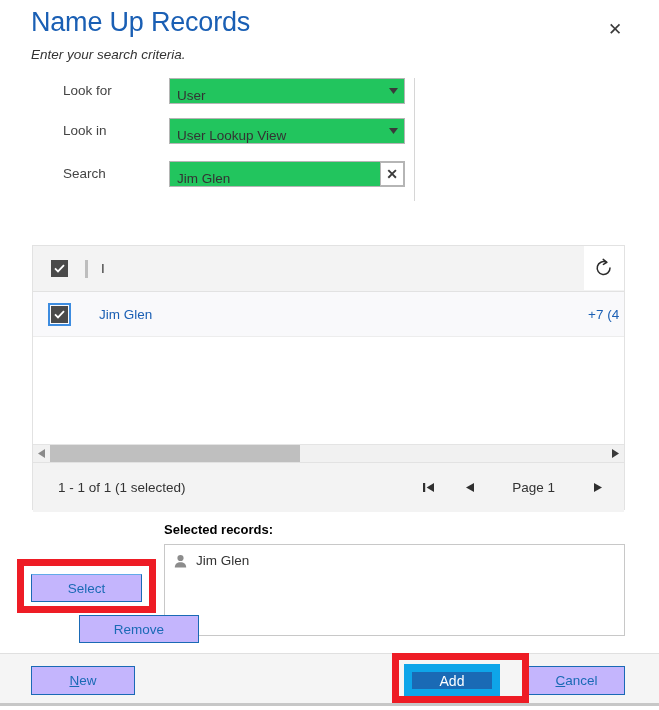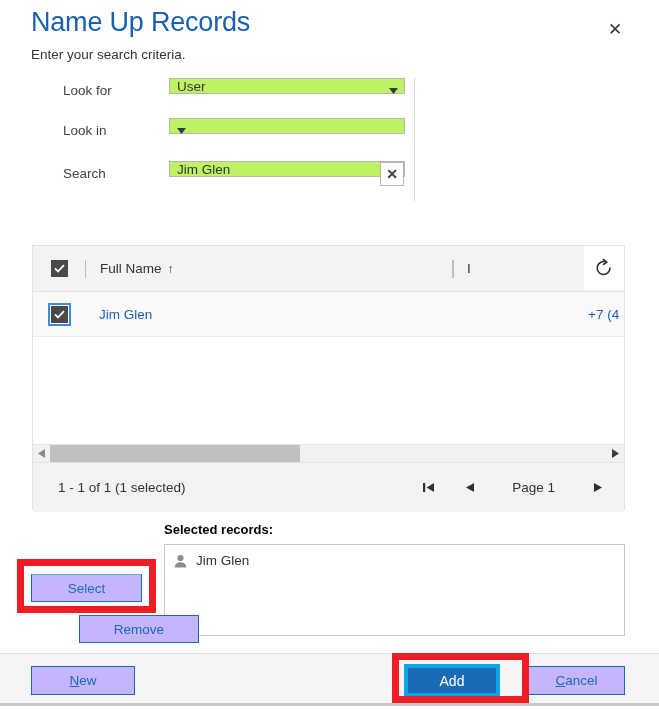--- a/index.html
+++ b/index.html
@@ -28,20 +28,21 @@
     letter-spacing: -0.2px;
     white-space: nowrap;
   }
   .dlg-subtitle {
     position: absolute;
     left: 31px;
     top: 47px;
     font-size: 13.5px;
     color: #333333;
     white-space: nowrap;
+    font-style: italic;
   }
   .close-btn {
     position: absolute;
     left: 601px;
     top: 15px;
     width: 28px;
     height: 28px;
     display: flex;
     align-items: center;
     justify-content: center;
@@ -79,26 +80,26 @@
     left: 31px;
     font-size: 13.5px;
     color: #444444;
     line-height: 26px;
     white-space: nowrap;
   }
   .crit-field {
     position: absolute;
     left: 137px;
     width: 236px;
-    height: 16px;
+    height: 26px;
     box-sizing: border-box;
     border: 1px solid #b5b5b5;
-    background: #bef264;
-    display: flex;
-    align-items: flex-start;
+    background: #22c55e;
+    display: flex;
+    align-items: flex-end;
   }
   .crit-field .value {
     flex: 1;
     padding-left: 7px;
     font-size: 13.5px;
     color: #333333;
     white-space: nowrap;
     overflow: hidden;
   }
   .caret {
@@ -390,21 +391,21 @@
     height: 29px;
   }
   .btn-add {
     position: absolute;
     left: 404px;
     top: 664px;
     width: 96px;
     height: 33px;
     box-sizing: border-box;
     background: #1a6ab5;
-    border: 4px solid #0ea5e9;
+    border: 8px solid #0ea5e9;
     color: #ffffff;
     font-size: 14px;
     font-family: "Liberation Sans", sans-serif;
     display: flex;
     align-items: center;
     justify-content: center;
     cursor: pointer;
     padding: 0;
   }
   .u { text-decoration: underline; }
@@ -437,20 +438,21 @@
         <svg width="9" height="6" viewBox="0 0 9 6">
             <path d="M0 0 L9 0 L4.5 6 Z" fill="#3a3a3a"></path>
           </svg>
       </div>
     </div>
   </div>
 
   <div class="crit-row" style="top:40px;">
     <div class="crit-label">Look in</div>
     <div class="crit-field">
+      <div class="value">User Lookup View</div>
       <div class="caret">
         <svg width="9" height="6" viewBox="0 0 9 6">
             <path d="M0 0 L9 0 L4.5 6 Z" fill="#3a3a3a"></path>
           </svg>
       </div>
     </div>
   </div>
 
   <div class="crit-row" style="top:83px;">
     <div class="crit-label">Search</div>
@@ -465,24 +467,20 @@
 
   <div class="grid-head">
     <div class="cb-wrap-head">
       <div class="cb">
         <svg width="11" height="9" viewBox="0 0 11 9">
             <path d="M1 4.4 L4 7.4 L10 1.2" stroke="#ffffff" stroke-width="1.8" fill="none"></path>
           </svg>
       </div>
     </div>
     <div class="col-sep"></div>
-    <div class="col-h col-fullname">
-      <span>Full Name</span>
-      <span class="sort-arrow">↑</span>
-    </div>
     <div class="col-sep"></div>
     <div class="col-sep"></div>
     <div class="partial-col">I</div>
     <div class="refresh-cell">
       <svg width="20" height="20" viewBox="0 0 20 20">
         <path d="M16 10 A6.4 6.4 0 1 1 12.2 4.2" stroke="#2b2b2b" stroke-width="1.5" fill="none" stroke-linecap="round"></path>
         <path d="M9.2 1.4 L12.9 4.4 L9.4 6.4" stroke="#2b2b2b" stroke-width="1.5" fill="none" stroke-linecap="round" stroke-linejoin="round"></path>
       </svg>
     </div>
   </div>

